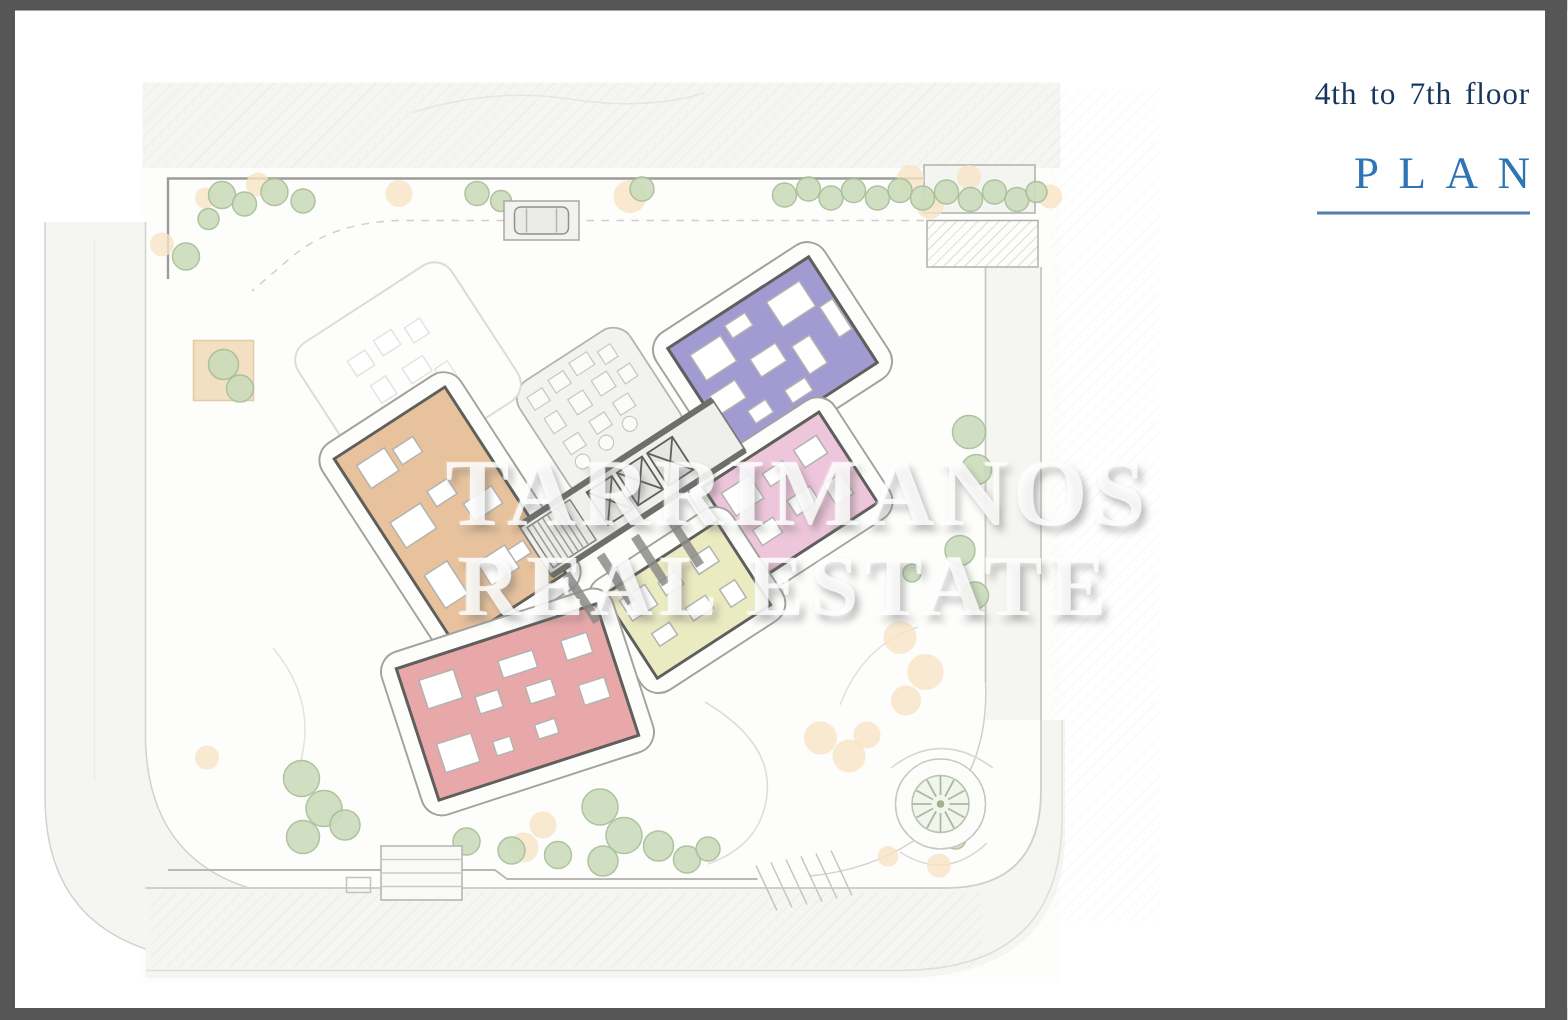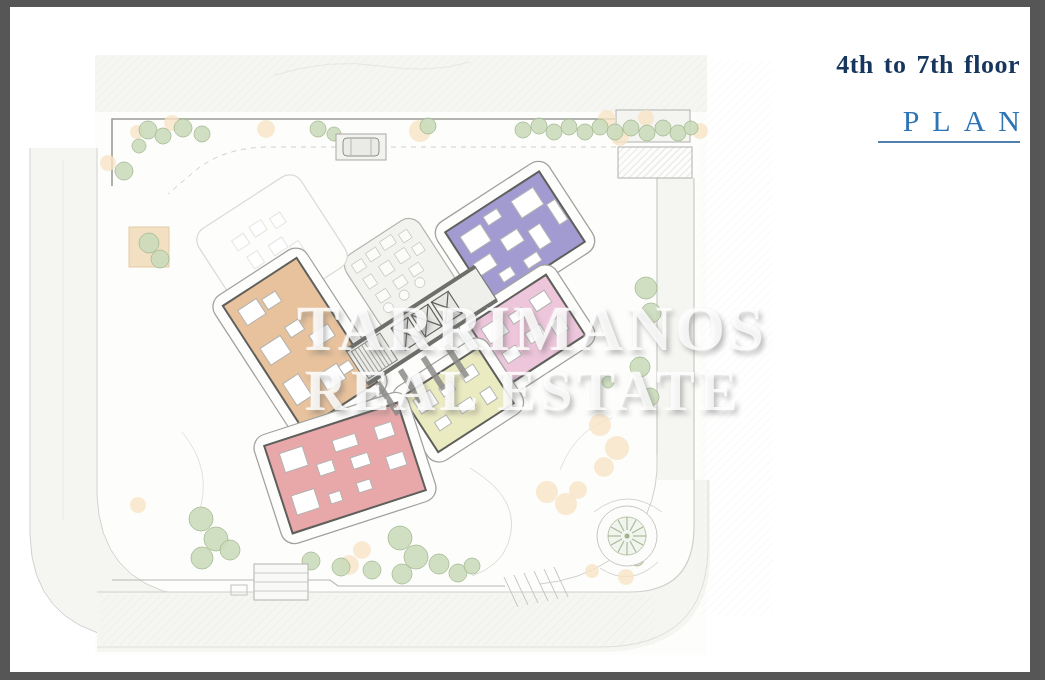--- a/index.html
+++ b/index.html
@@ -5,21 +5,21 @@
   html,body{margin:0;padding:0;background:#ffffff;}
   .stage{position:relative;width:1045px;height:680px;background:#ffffff;overflow:hidden;
          font-family:"Liberation Serif",serif;}
   .frame{position:absolute;z-index:6;}
   #frame-top{left:0;top:0;width:1045px;height:7px;}
   #frame-bottom{left:0;top:672px;width:1045px;height:8px;}
   #frame-left{left:0;top:0;width:10px;height:680px;}
   #frame-right{left:1030px;top:0;width:15px;height:680px;}
   #plan-svg{position:absolute;left:0;top:0;z-index:1;}
   .header{position:absolute;top:50px;right:25px;text-align:right;z-index:4;}
-  .floor-label{font-size:26px;font-weight:bold;letter-spacing:0.5px;word-spacing:3px;}
+  .floor-label{font-size:21px;font-weight:normal;letter-spacing:0.5px;word-spacing:3px;}
   .plan-label{margin-top:24px;font-size:30px;letter-spacing:13px;margin-right:-13px;}
   .divider{position:absolute;top:141px;right:25px;width:142px;height:2px;z-index:4;}
   .watermark{position:absolute;z-index:3;color:rgba(255,255,255,0.82);font-weight:bold;
              white-space:nowrap;text-shadow:3px 4px 5px rgba(110,110,110,0.45),
              -1px -1px 0 rgba(255,255,255,0.25);}
   #wm-line1{left:297px;top:292px;font-size:64px;letter-spacing:3px;}
   #wm-line2{left:305px;top:357px;font-size:58px;letter-spacing:4px;}
 </style>
 </head>
 <body>

